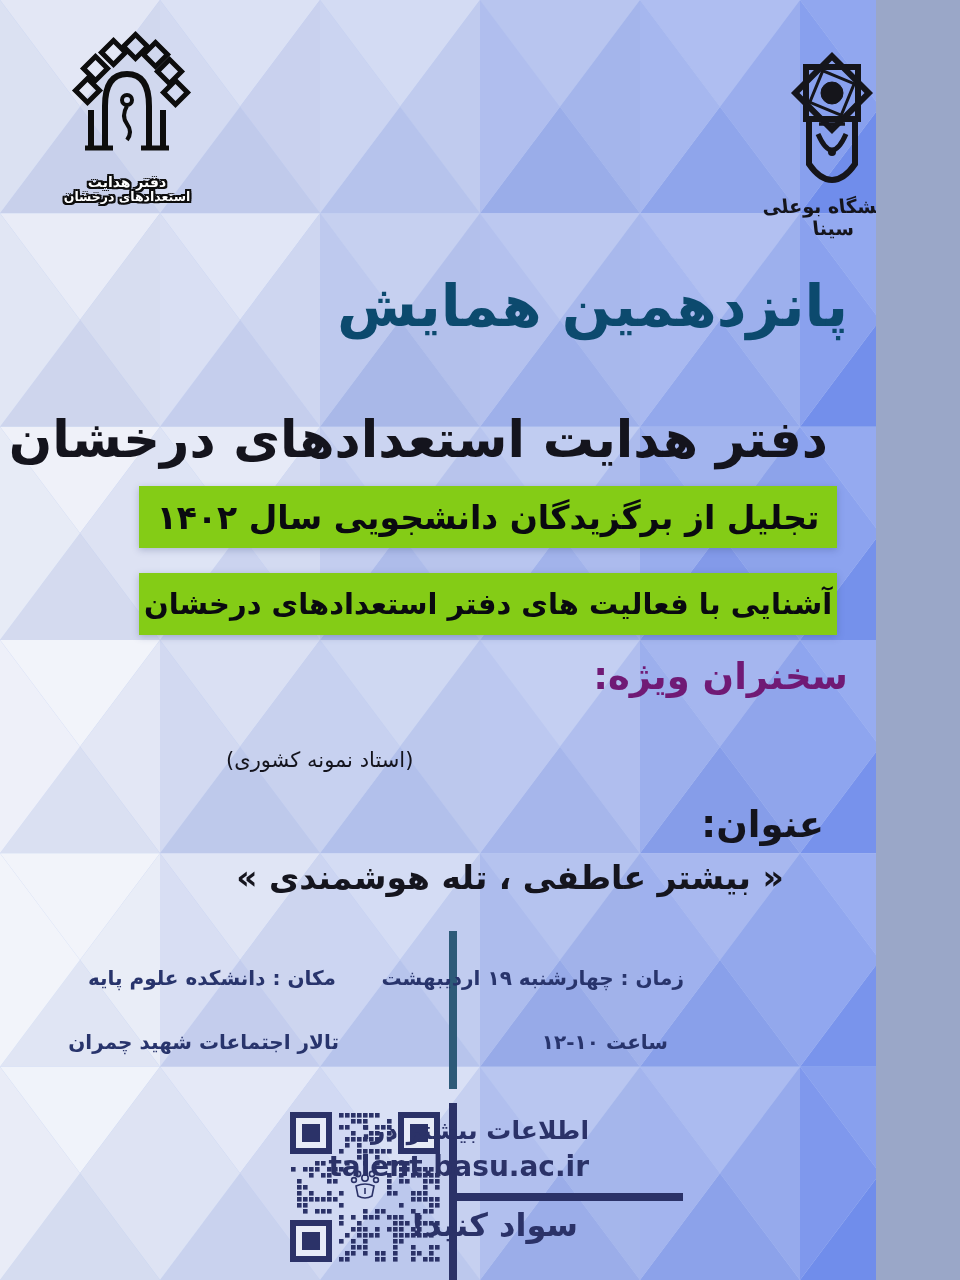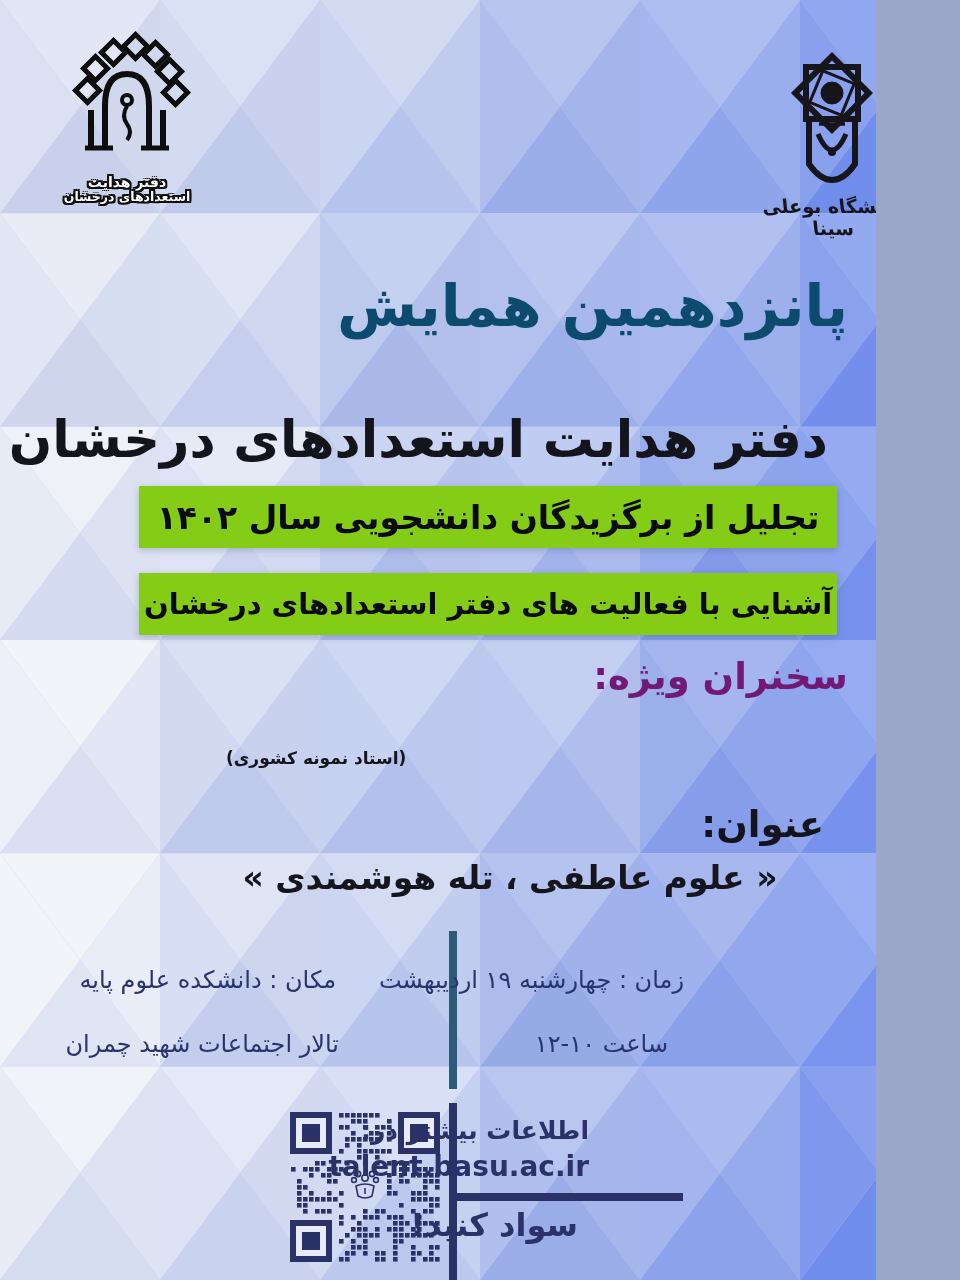--- a/index.html
+++ b/index.html
@@ -28,26 +28,26 @@
   .title2{right:48px;top:362px;font-size:51px;font-weight:bold;color:#14141d;letter-spacing:-1px;margin-top:48px;}
   
   .banner{left:139px;width:698px;background:#84cc16;color:#0a0a10;font-weight:bold;
     display:flex;align-items:center;justify-content:center;text-align:center;
     box-shadow:0 2px 7px rgba(45,65,120,.28);}
   .banner1{top:486px;height:62px;font-size:33px;}
   .banner2{top:573px;height:62px;font-size:29px;}
   
   .speaker-label{right:28px;top:655px;font-size:37px;font-weight:bold;color:#701a75;}
   .speaker-name{right:74px;top:735px;font-size:36px;font-weight:bold;color:#14141d;}
-  .speaker-note{left:226px;top:748px;font-size:17px;font-weight:bold;color:#14141d;}
+  .speaker-note{left:226px;top:748px;font-size:21px;font-weight:normal;color:#14141d;}
   .talk-label{right:52px;top:803px;font-size:37px;font-weight:bold;color:#14141d;}
   .talk-title{left:200px;top:858px;width:620px;text-align:center;font-size:33px;font-weight:bold;color:#15151e;}
   
   .divider-v1{left:449px;top:931px;width:8px;height:158px;background:#2d5a78;}
-  .info{font-weight:normal;color:#28346c;font-size:24px;}
+  .info{font-weight:bold;color:#28346c;font-size:20px;}
   .when-1{right:192px;top:966px;}
   .when-2{right:208px;top:1030px;}
   .where-1{right:540px;top:966px;}
   .where-2{right:537px;top:1030px;}
   
   .divider-v2{left:449px;top:1103px;width:8px;height:177px;background:#2b3268;}
   .divider-h{left:453px;top:1193px;width:230px;height:8px;background:#2b3268;}
   .more-info{right:287px;top:1116px;font-size:25px;font-weight:bold;color:#2b3268;}
   .url{right:287px;top:1150px;font-size:28px;font-weight:bold;color:#2b3268;direction:ltr;}
   .scan{right:298px;top:1206px;font-size:32px;font-weight:bold;color:#2b3268;}
@@ -248,21 +248,21 @@
 
   <div class="abs title1 fa">پانزدهمین همایش</div>
   <div class="abs title2 fa">دفتر هدایت استعدادهای درخشان</div>
 
   <div class="abs banner banner1 fa">تجلیل از برگزیدگان دانشجویی سال ۱۴۰۲</div>
   <div class="abs banner banner2 fa">آشنایی با فعالیت های دفتر استعدادهای درخشان</div>
 
   <div class="abs speaker-label fa">سخنران ویژه:</div>
   <div class="abs speaker-note fa">(استاد نمونه کشوری)</div>
   <div class="abs talk-label fa">عنوان:</div>
-  <div class="abs talk-title fa">« علوم عاطفی ، تله هوشمندی »</div>
+  <div class="abs talk-title fa">« بیشتر عاطفی ، تله هوشمندی »</div>
 
   <div class="abs divider-v1"></div>
   <div class="abs info when-1 fa">زمان : چهارشنبه ۱۹ اردیبهشت</div>
   <div class="abs info when-2 fa">ساعت ۱۰-۱۲</div>
   <div class="abs info where-1 fa">مکان : دانشکده علوم پایه</div>
   <div class="abs info where-2 fa">تالار اجتماعات شهید چمران</div>
 
   <svg id="qr" width="152" height="152" viewBox="0 0 152 152">
       <rect x="49" y="1" width="4.6" height="4.6" fill="#2b3268"></rect>
       <rect x="55" y="1" width="4.6" height="4.6" fill="#2b3268"></rect>

